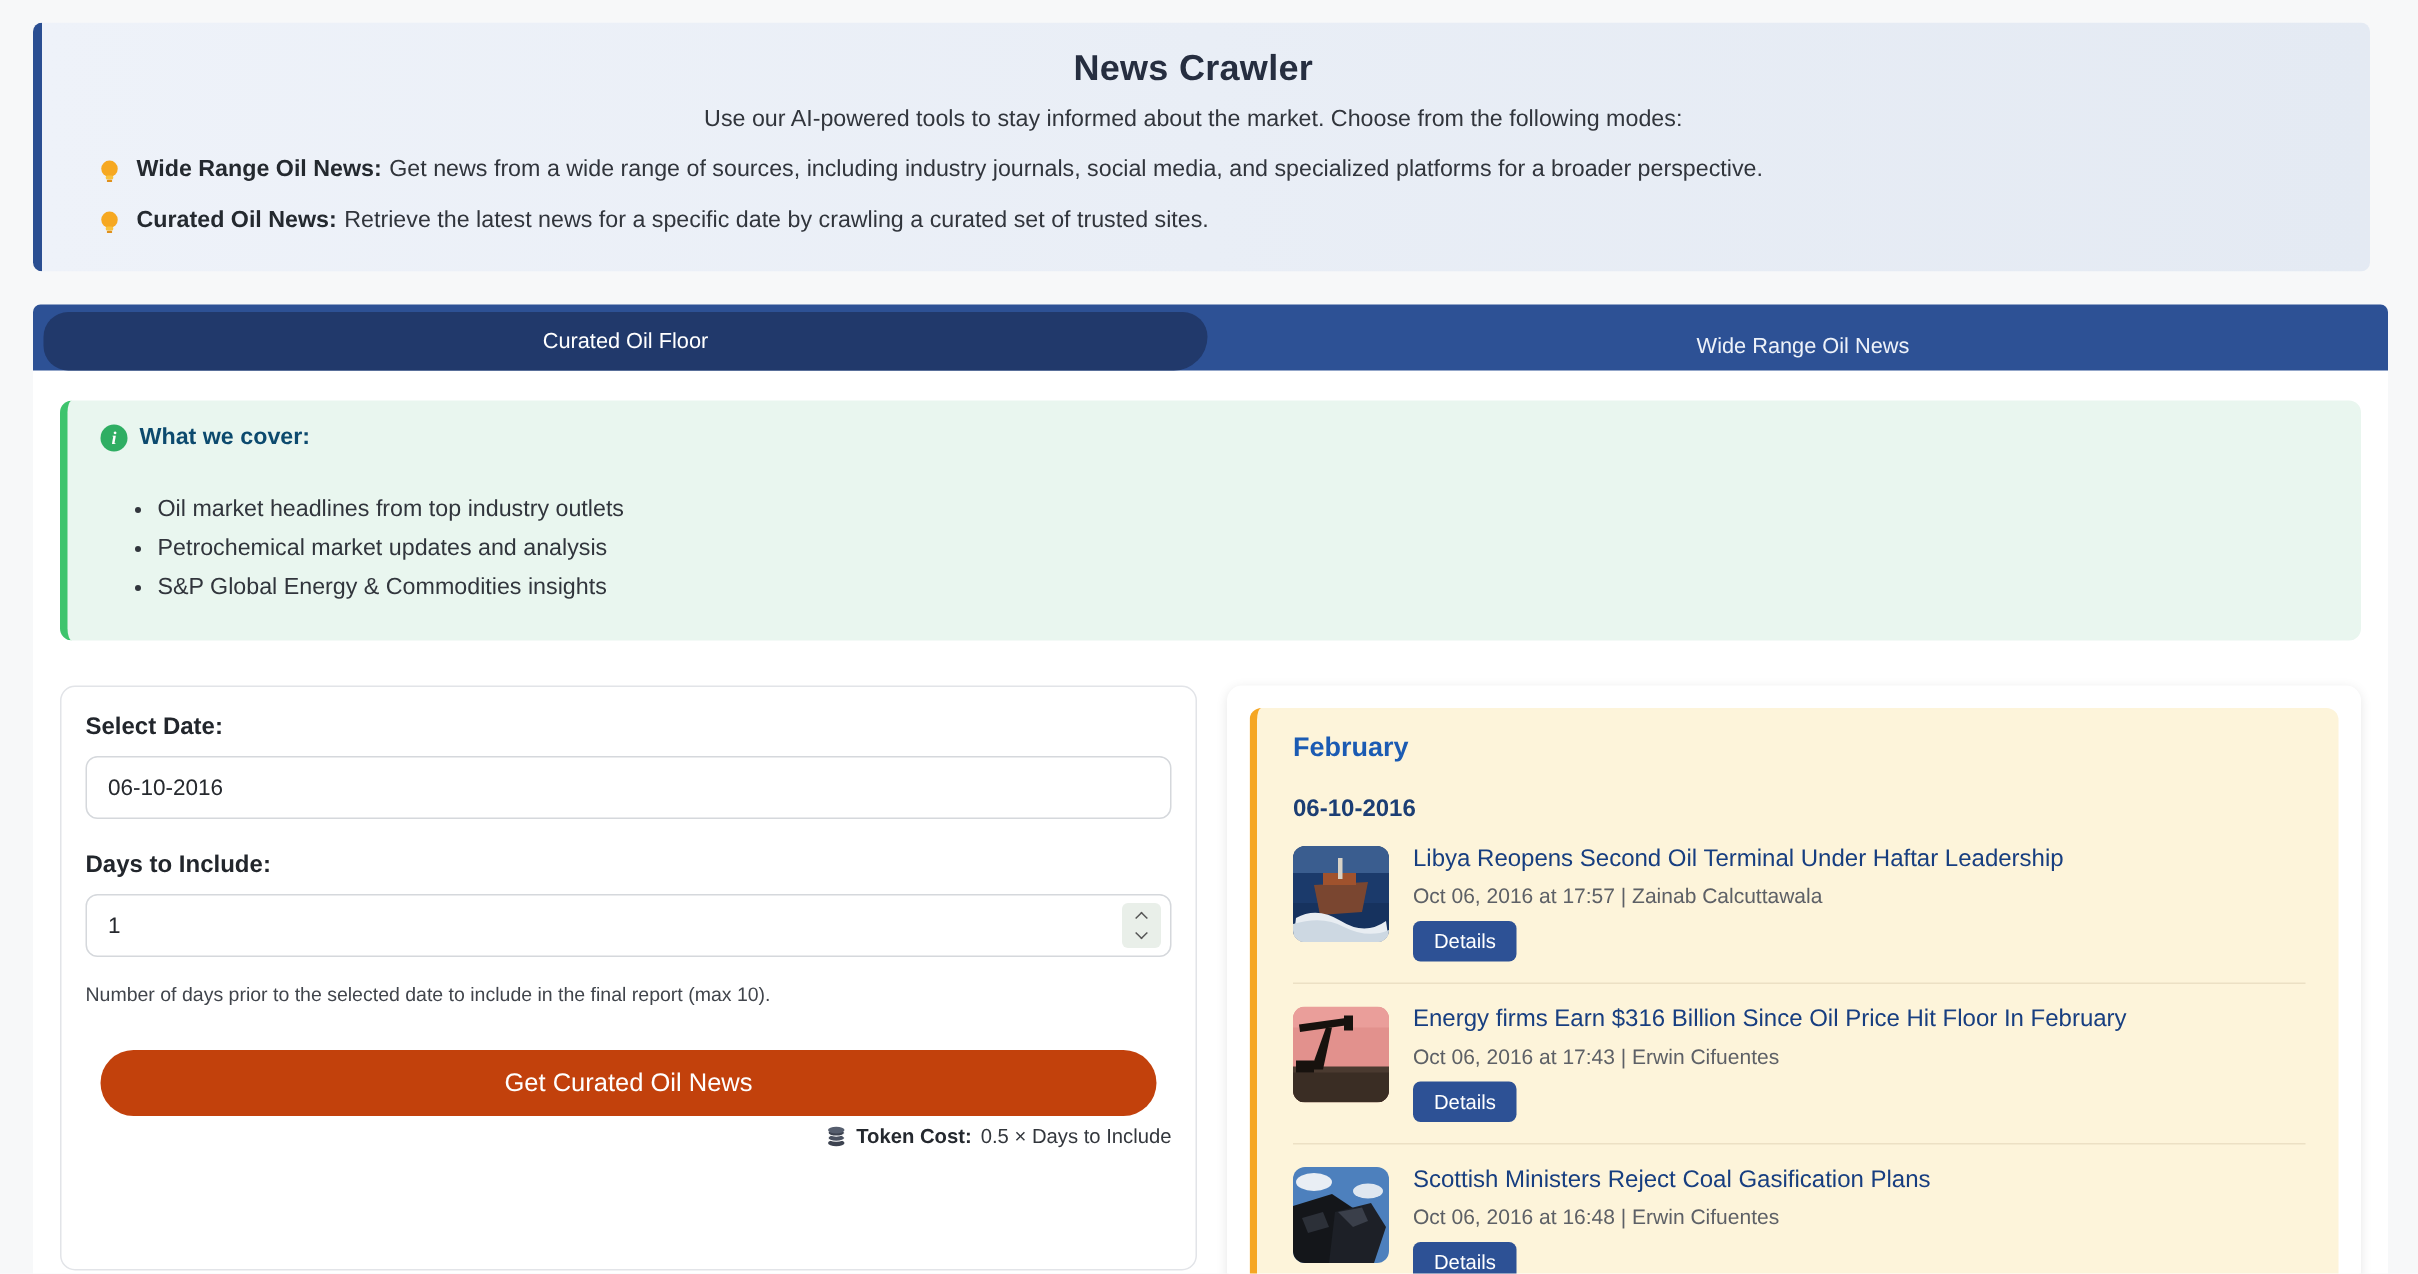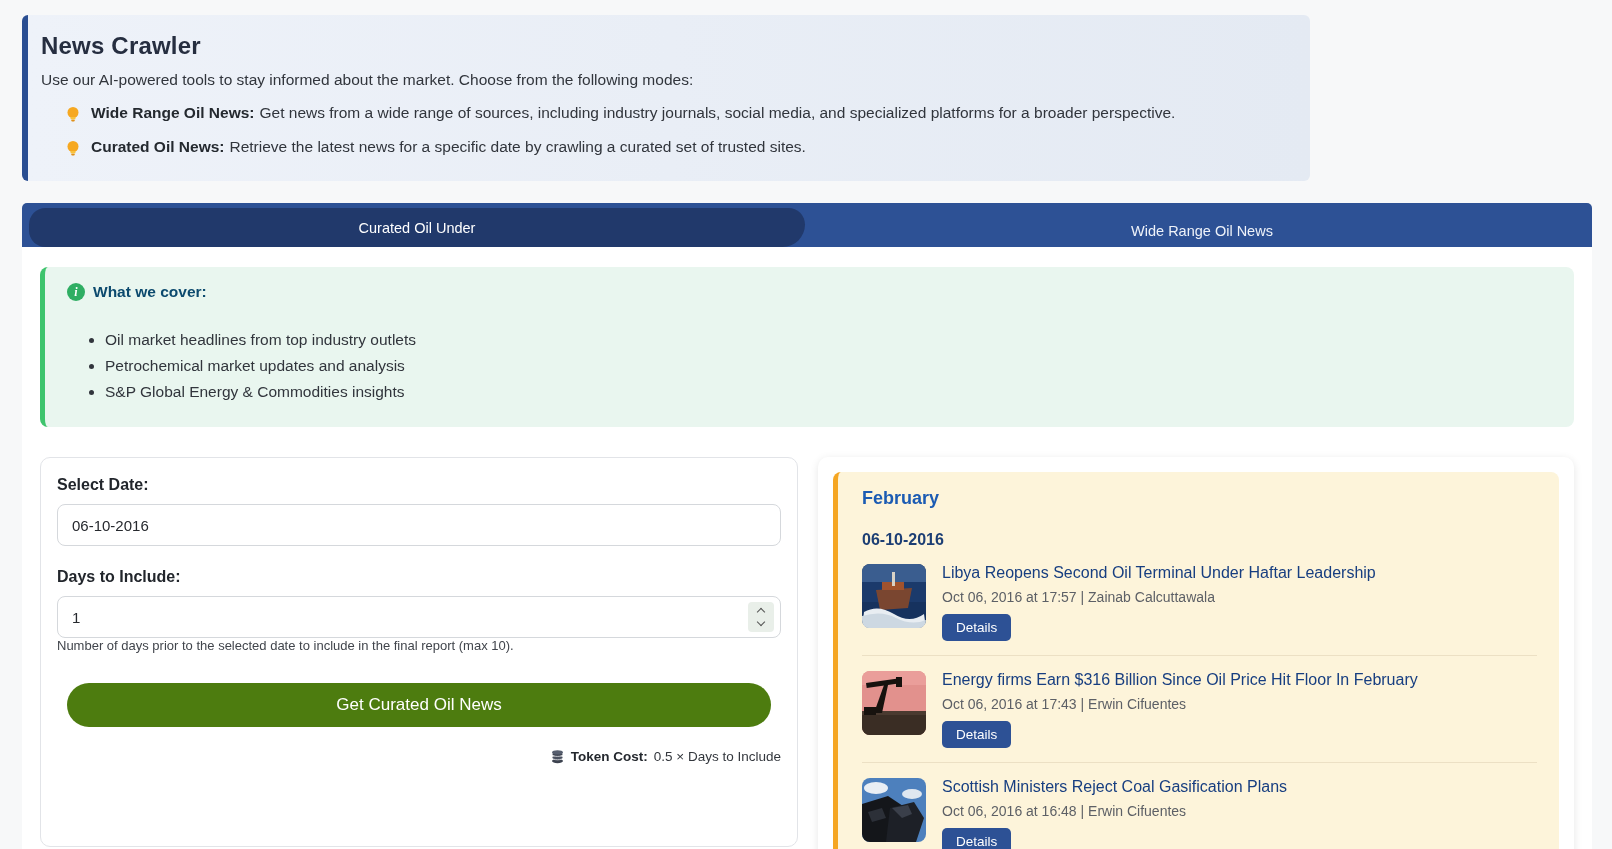--- a/index.html
+++ b/index.html
@@ -1,23 +1,23 @@
 <!DOCTYPE html>
 <html><head>
 <meta charset="utf-8">
 <style>
   * { margin:0; padding:0; box-sizing:border-box; }
   html,body { width:1612px; height:849px; overflow:hidden; background:#f7f8f9;
     font-family:"Liberation Sans","DejaVu Sans",sans-serif; color:#31353c; }
   .wrap { padding:15px 20px 0 22px; width:1612px; }
 
   
-  .header-card { width:1288px; height:166px; border-left:6px solid #2a4e92;
+  .header-card { width:1558px; height:166px; border-left:6px solid #2a4e92;
     background:linear-gradient(90deg,#eef2f9 0%,#e4eaf3 100%);
-    border-radius:6px; padding:17px 30px 0 13px; margin-bottom:22px; }
+    border-radius:6px; padding:17px 30px 0 13px; margin-bottom:22px;text-align:center; }
   .header-title { font-size:24px; font-weight:bold; color:#262e40; letter-spacing:.2px; }
   .header-intro { font-size:15.5px; margin-top:11px; color:#31353c; }
   .mode-row { display:flex; align-items:flex-start; margin:15px 0 0 23px; font-size:15.5px; }
   .mode-icon { width:18px; height:18px; margin-right:9px; flex:0 0 auto; margin-top:1px; }
   .mode-label { font-weight:bold; color:#24292f; margin-right:5px; white-space:nowrap; }
 
   
   .tabbar { position:relative; width:1570px; height:44px; background:#2d5195;
     border-radius:5px 5px 0 0; }
   .tab-active { position:absolute; left:7px; top:5px; height:39px; width:776px;
@@ -51,27 +51,27 @@
   .text-input { width:100%; height:42px; border:1px solid #d5d8dc; border-radius:8px;
     font-size:15px; color:#26292e; padding:0 14px; background:#fff; outline:none;
     font-family:"Liberation Sans","DejaVu Sans",sans-serif; }
   .num-wrap { position:relative; }
   .spinner { position:absolute; right:7px; top:6px; width:26px; height:30px;
     background:#e9efe9; border-radius:4px; display:flex; flex-direction:column;
     align-items:center; justify-content:center; gap:4px; cursor:pointer; }
   .chev { width:6px; height:6px; border-left:1.5px solid #555; border-top:1.5px solid #555; }
   .chev.up { transform:rotate(45deg); margin-top:2px; }
   .chev.down { transform:rotate(225deg); margin-bottom:2px; }
-  .help-text { font-size:13px; color:#41454c; margin-top:0; }
+  .help-text { font-size:13px; color:#41454c; margin-top:17px; }
   .gap-date { margin-bottom:22px; }
   .submit-btn { display:block; width:704px; height:44px; margin:30px auto 0 auto;
-    background:#4d7c0f; border:none; border-radius:22px; color:#ffffff; font-size:17px;
+    background:#c2410c; border:none; border-radius:22px; color:#ffffff; font-size:17px;
     cursor:pointer; font-family:"Liberation Sans","DejaVu Sans",sans-serif; }
   .token-row { display:flex; justify-content:flex-end; align-items:center; gap:6px;
-    margin-top:22px; font-size:13.5px; color:#33373d; }
+    margin-top:6px; font-size:13.5px; color:#33373d; }
   .token-row b { color:#24282e; }
 
   
   .news-col { flex:1; }
   .news-card { background:#ffffff; border-radius:10px; padding:15px;
     box-shadow:0 2px 8px rgba(0,0,0,.10); min-height:560px; }
   .source-box { background:#fdf4da; border-left:5px solid #f5a623; border-radius:8px;
     padding:16px 22px 4px 24px; min-height:540px; }
   .source-name { font-size:18px; font-weight:bold; color:#1b5bb3; }
   .source-date { font-size:16px; font-weight:bold; color:#1c3e74; margin-top:22px; }
@@ -108,21 +108,21 @@
         <rect x="6.5" y="12" width="5" height="2.6" rx="1" fill="#f9c23d"></rect>
         <rect x="7.2" y="14.8" width="3.6" height="1.6" rx="0.8" fill="#e0901a"></rect>
       </svg>
       <span class="mode-label">Curated Oil News:</span>
       <span>Retrieve the latest news for a specific date by crawling a curated set of trusted sites.</span>
     </div>
   </div>
 
   <div class="tabbar">
     <div class="tab-active">
-      <span>Curated Oil Under</span>
+      <span>Curated Oil Floor</span>
     </div>
     <div class="tab-inactive">
       <span>Wide Range Oil News</span>
     </div>
   </div>
 
   <div class="content-panel">
 
     <div class="coverage-box">
       <div class="coverage-head">

